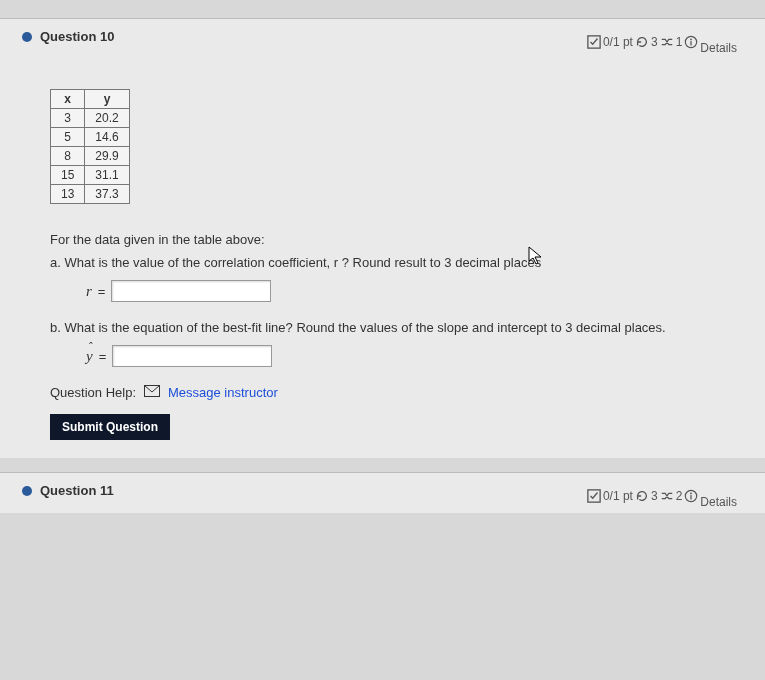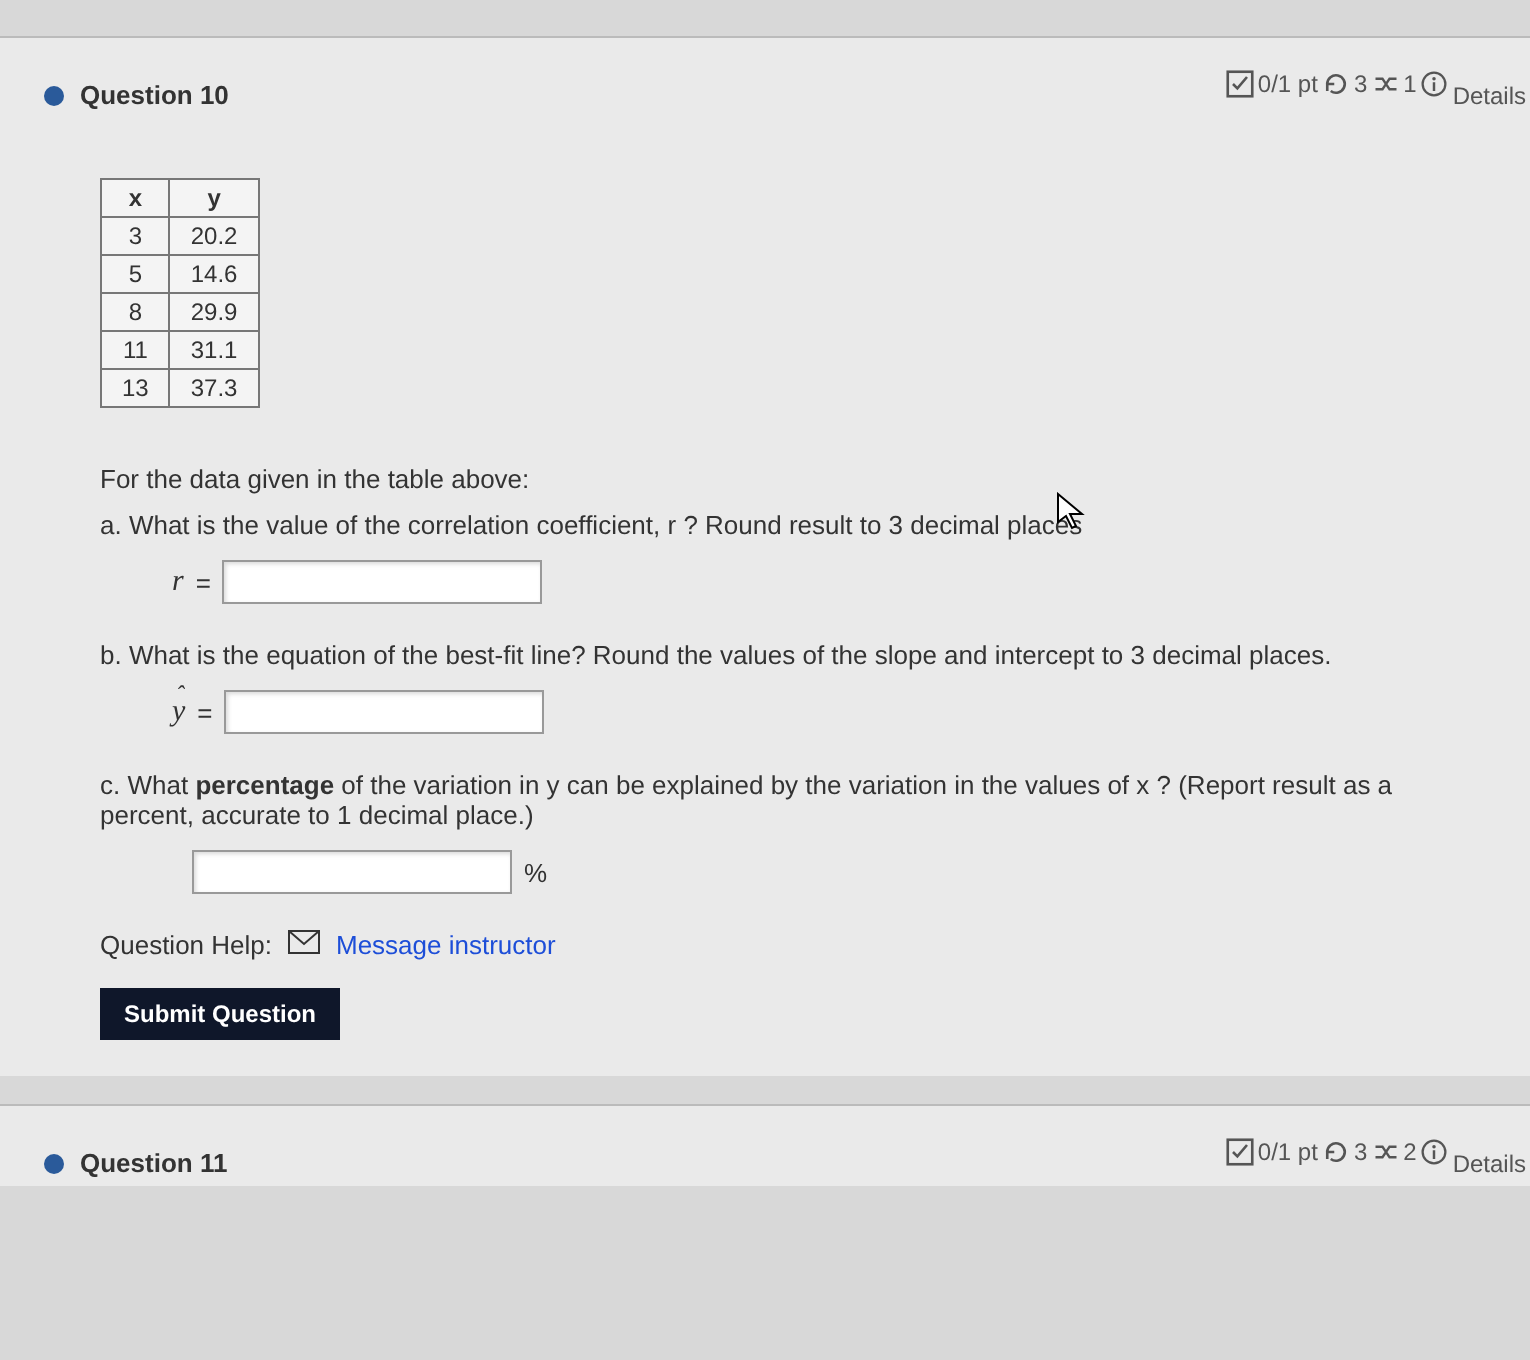--- a/index.html
+++ b/index.html
@@ -15,22 +15,22 @@
     overflow: hidden;
   }
   .question-block {
     background: #eaeaea;
     border-top: 1px solid #bbb;
     padding: 0;
   }
   .question-header {
     display: flex;
     justify-content: space-between;
-    align-items: flex-end;
-    padding: 10px 2px 4px 22px;
+    align-items: flex-start;
+    padding: 10px 28px 4px 22px;
   }
   .q-title {
     display: flex;
     align-items: center;
     gap: 8px;
     font-weight: bold;
     color: #333;
   }
   .bullet {
     width: 10px;
@@ -165,21 +165,21 @@
           </tr>
       <tr>
             <td>5</td>
             <td>14.6</td>
           </tr>
       <tr>
             <td>8</td>
             <td>29.9</td>
           </tr>
       <tr>
-            <td>11</td>
+            <td>15</td>
             <td>31.1</td>
           </tr>
       <tr>
             <td>13</td>
             <td>37.3</td>
           </tr>
     </tbody>
       </table>
 
     <div class="prompt">For the data given in the table above:</div>
@@ -195,29 +195,20 @@
 
     <div class="part">
       <span>b. What is the equation of the best-fit line? Round the values of the slope and intercept to 3 decimal places.</span>
       <div class="answer-row">
         <span class="math-i hat">y</span>
         <span>=</span>
         <input class="ans" type="text" style="">
       </div>
     </div>
 
-    <div class="part">
-      <span>
-        <span>c. What </span><b>percentage</b><span> of the variation in y  can be explained by the variation in the values of x ? (Report result as a percent, accurate to 1 decimal place.)</span>
-      </span>
-      <div class="answer-row" style="margin-left:46px;">
-        <input class="ans small" type="text" style="">
-        <span>%</span>
-      </div>
-    </div>
 
     <div class="help-row">
       <span>Question Help:</span>
       <span class="icon">
         <svg width="16" height="12" viewBox="0 0 16 12">
             <rect x="0.5" y="0.5" width="15" height="11" fill="none" stroke="#333" stroke-width="1"></rect>
             <path d="M0.5 0.5 L8 7 L15.5 0.5" fill="none" stroke="#333" stroke-width="1"></path>
           </svg>
       </span>
       <span class="msg-link">Message instructor</span>

